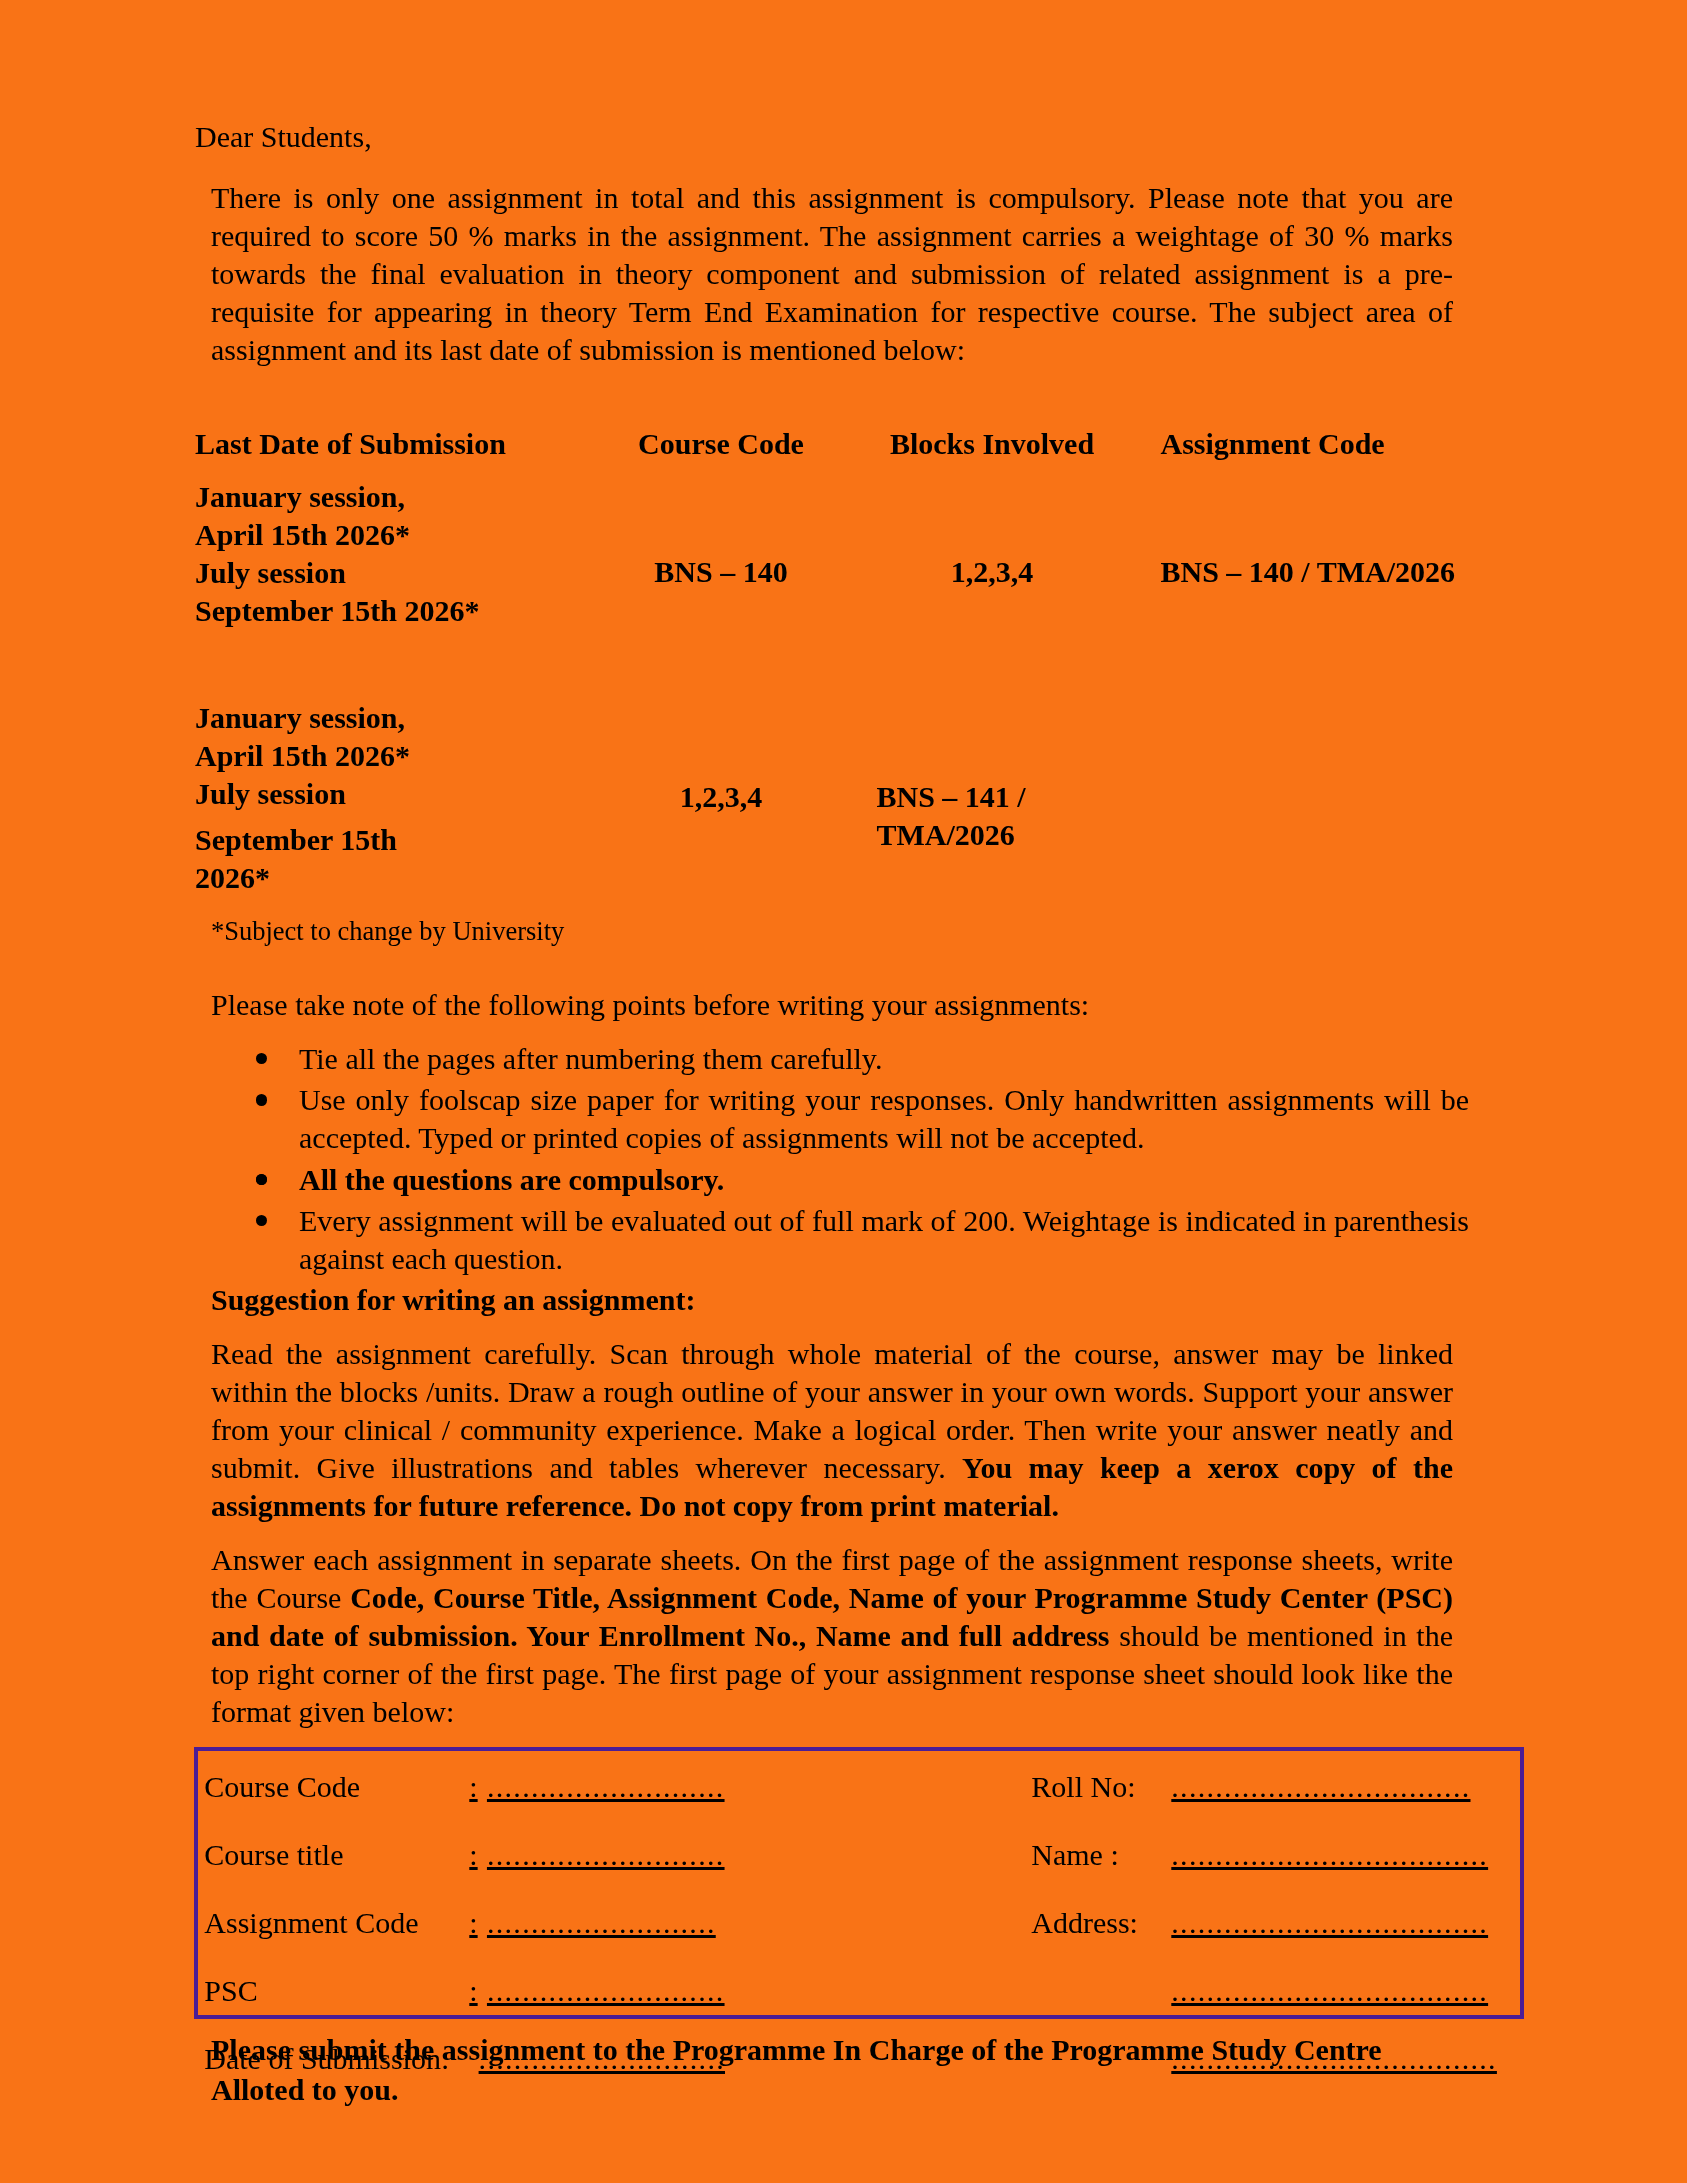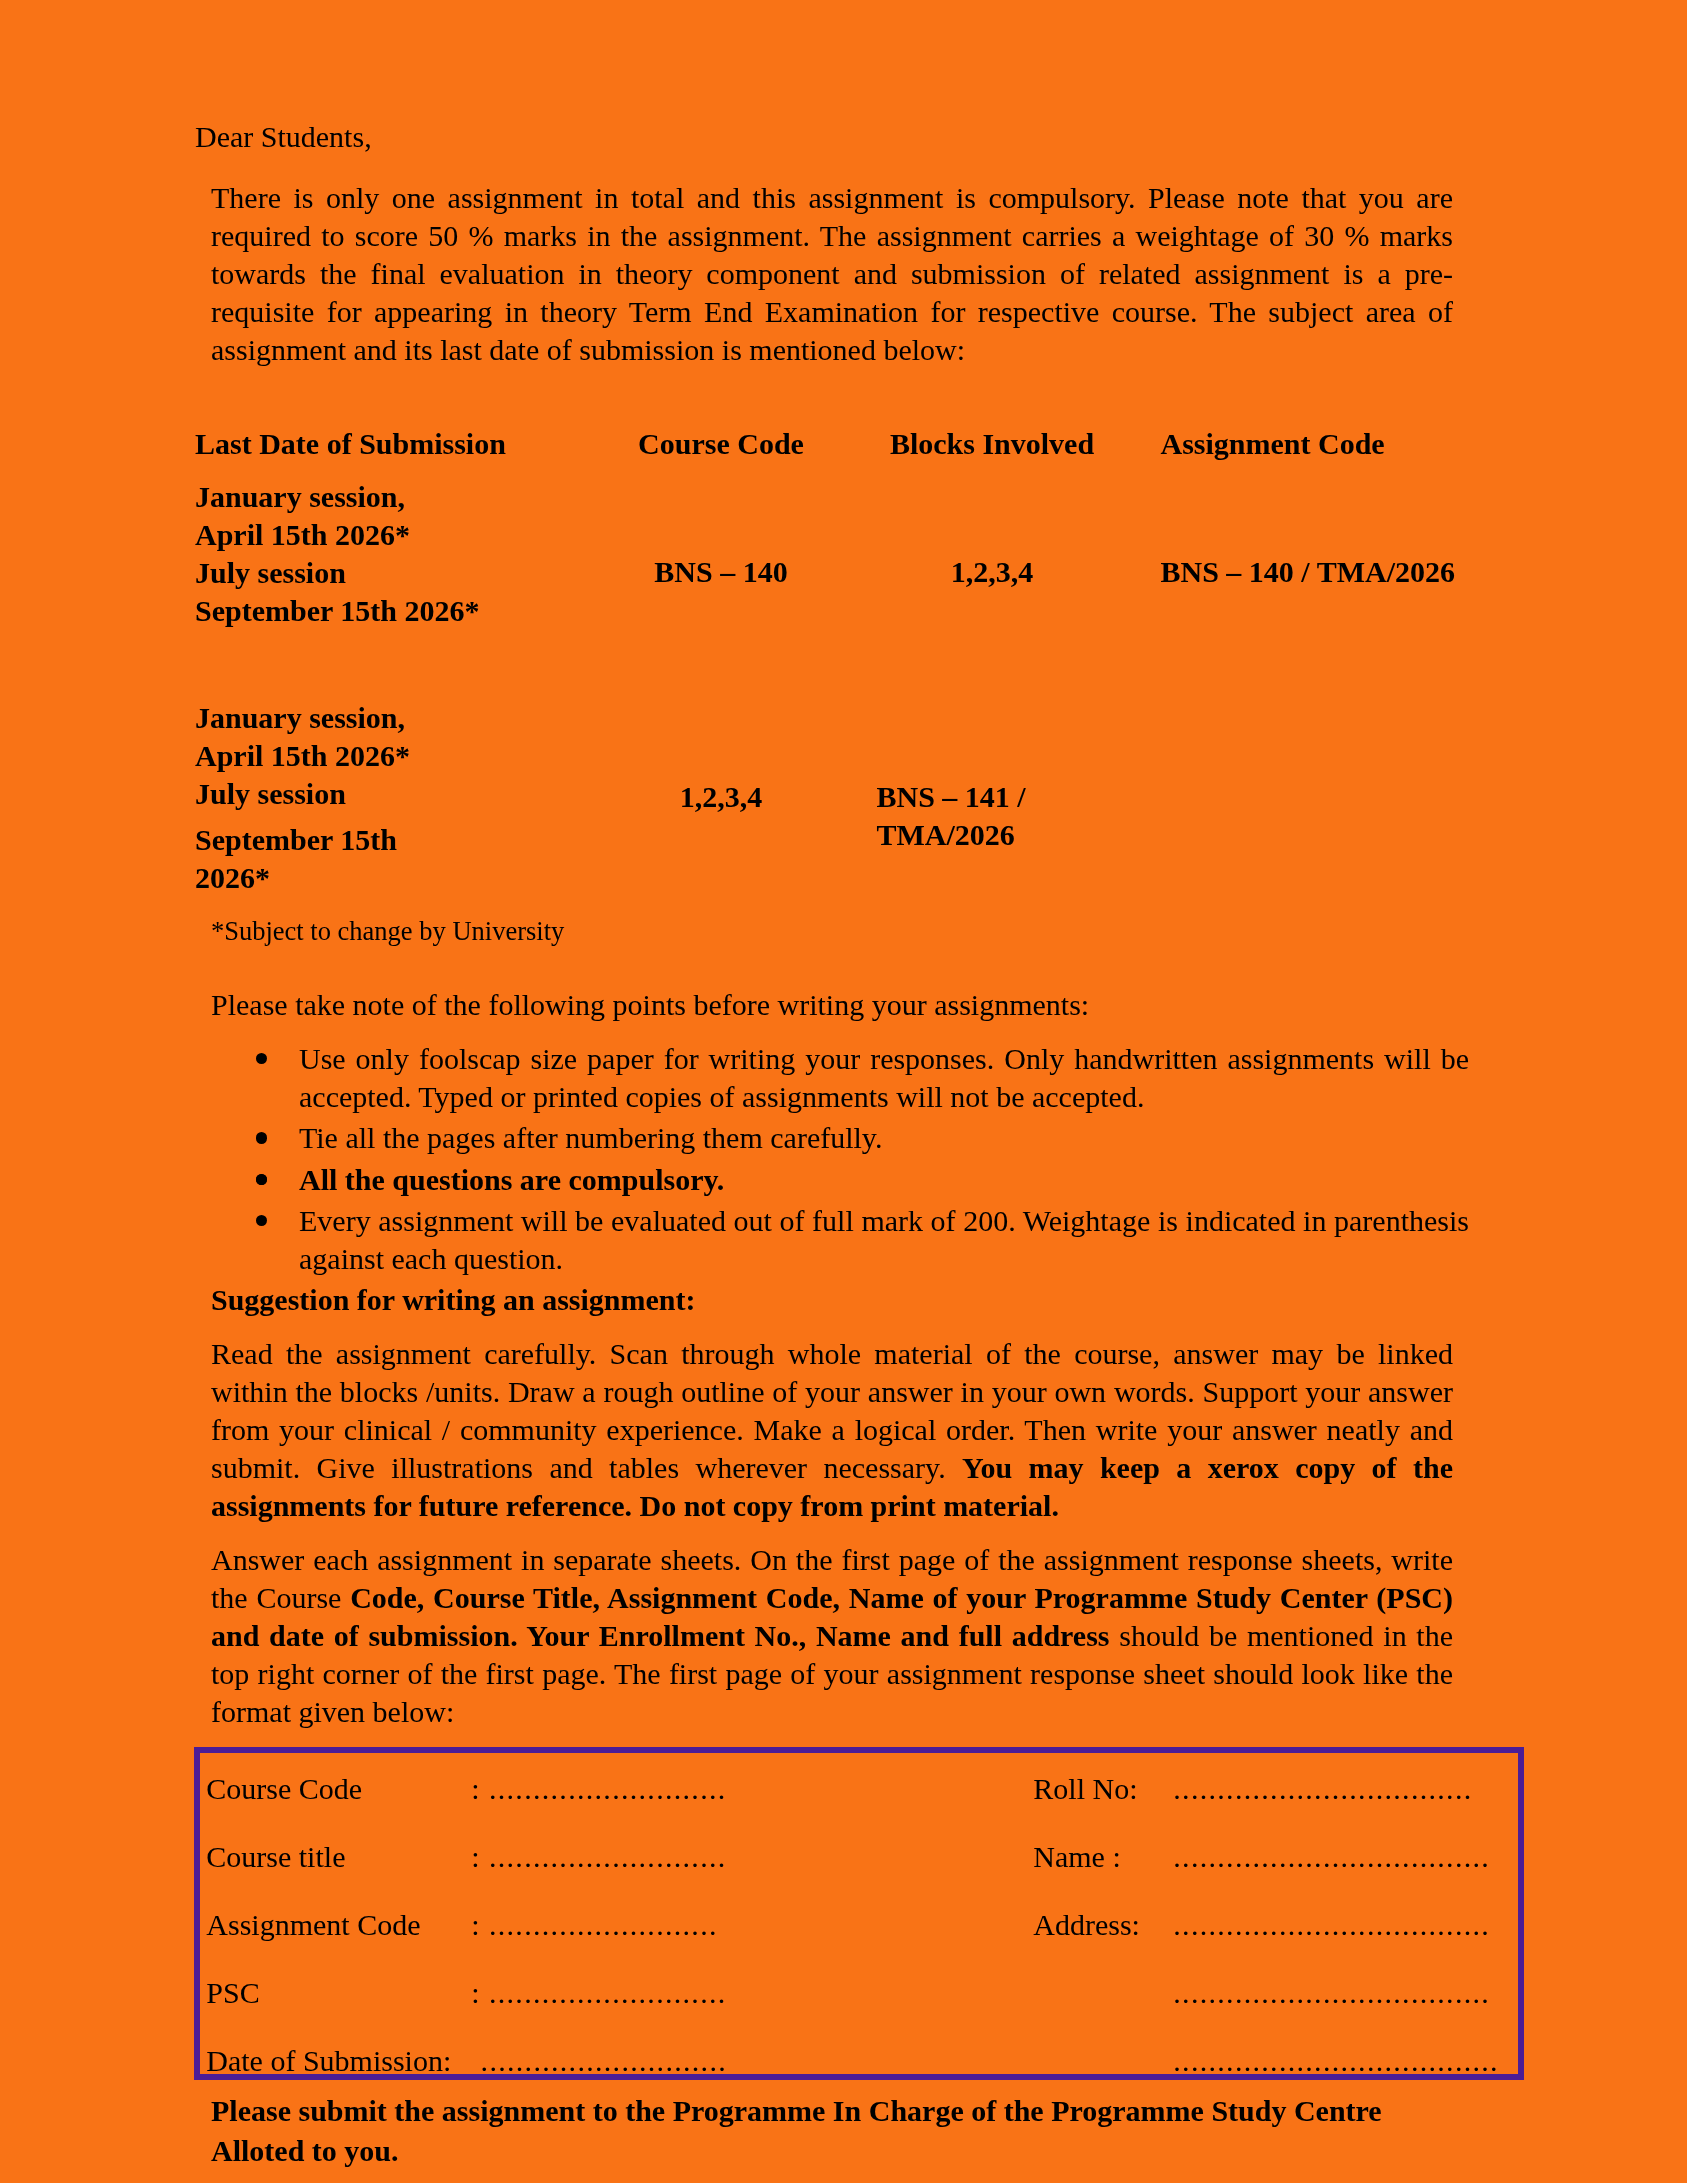--- a/index.html
+++ b/index.html
@@ -38,23 +38,24 @@
   }
   ul.bullets li .bullet-dot {
     position:absolute; left:61px; top:13.2px; width:11.2px; height:11.2px;
     border-radius:50%; background:#000;
   }
   .suggestion-heading { margin-top:1.3px; }
   .para-justify { text-align:justify; }
 
   
   .formbox {
-    margin-top:1.3px; margin-left:-1.3px; width:1330px; height:333px;
-    border:6px solid #4c1d95; box-sizing:border-box;
+    margin-top:1.3px; margin-left:-1.3px; width:1330px; height:272px;
+    border:4px solid #4c1d95; box-sizing:border-box;
     padding:17px 0 0 6.6px;
+    text-decoration:underline;
   }
   .frow { display:flex; height:68px; }
   .fleft { width:827px; flex:none; }
   .flabel { display:inline-block; min-width:265px; }
   .fcolon { margin-right:9.3px; }
   .fright { flex:1; }
   .frlabel { display:inline-block; min-width:140px; }
   .fdots { letter-spacing:1.3px; }
 
   .footer-note { margin-top:10.6px; width:1191px; line-height:40px; }
@@ -102,25 +103,25 @@
       </div>
     </div>
 
     <p class="footnote">*Subject to change by University</p>
 
     <p class="take-note">Please take note of the following points before writing your assignments:</p>
 
     <ul class="bullets">
       <li>
         <span class="bullet-dot"></span>
-        <span>Use only foolscap size paper for writing your responses. Only handwritten assignments will be accepted. Typed or printed copies of assignments will not be accepted.</span>
+        <span>Tie all the pages after numbering them carefully.</span>
       </li>
       <li>
         <span class="bullet-dot"></span>
-        <span>Tie all the pages after numbering them carefully.</span>
+        <span>Use only foolscap size paper for writing your responses. Only handwritten assignments will be accepted. Typed or printed copies of assignments will not be accepted.</span>
       </li>
       <li>
         <span class="bullet-dot"></span>
       </li>
       <li>
         <span class="bullet-dot"></span>
         <span class="b">All the questions are compulsory.</span>
       </li>
       <li>
         <span class="bullet-dot"></span>

